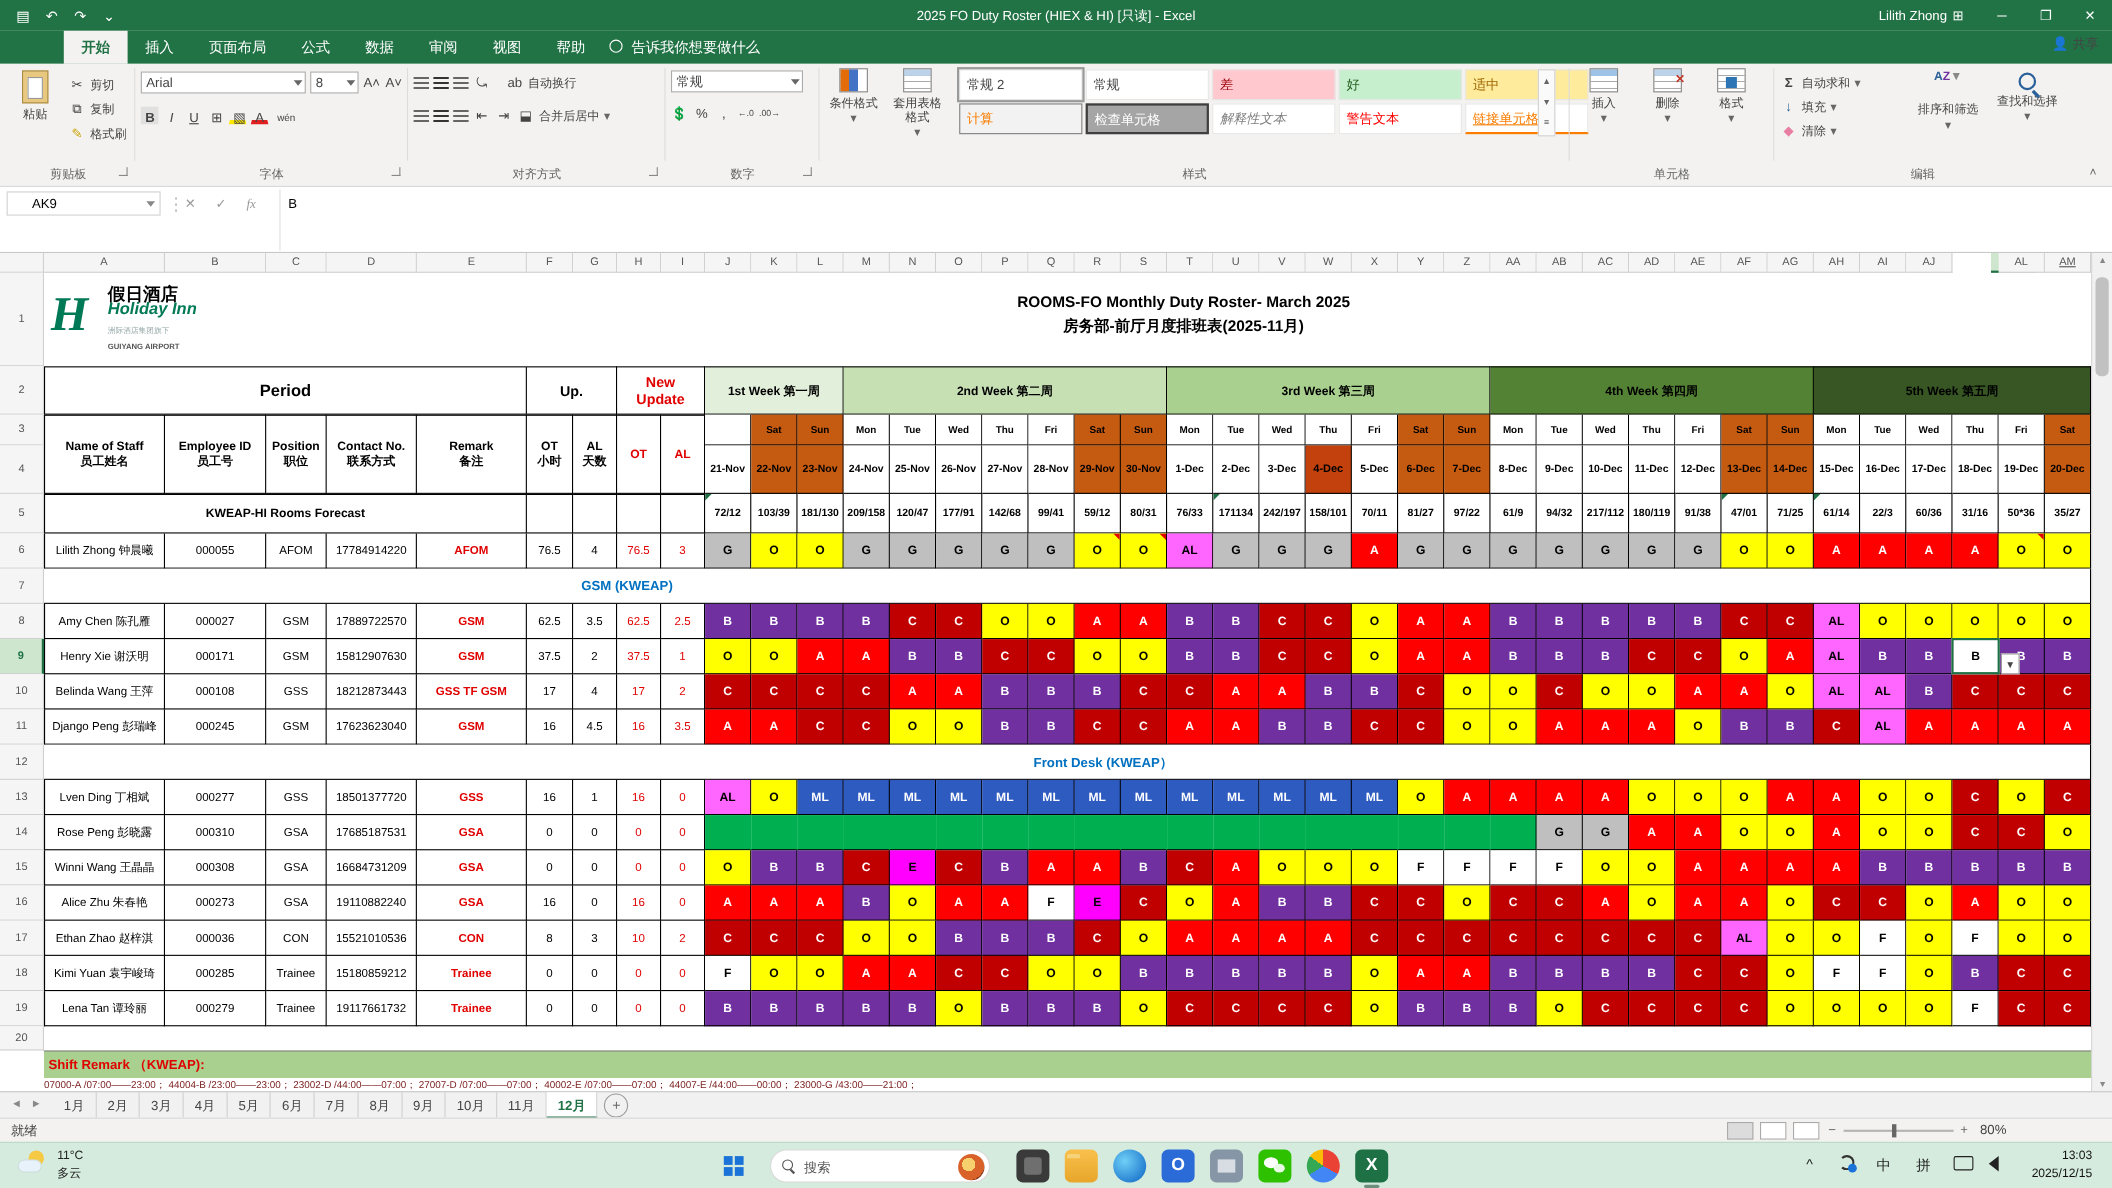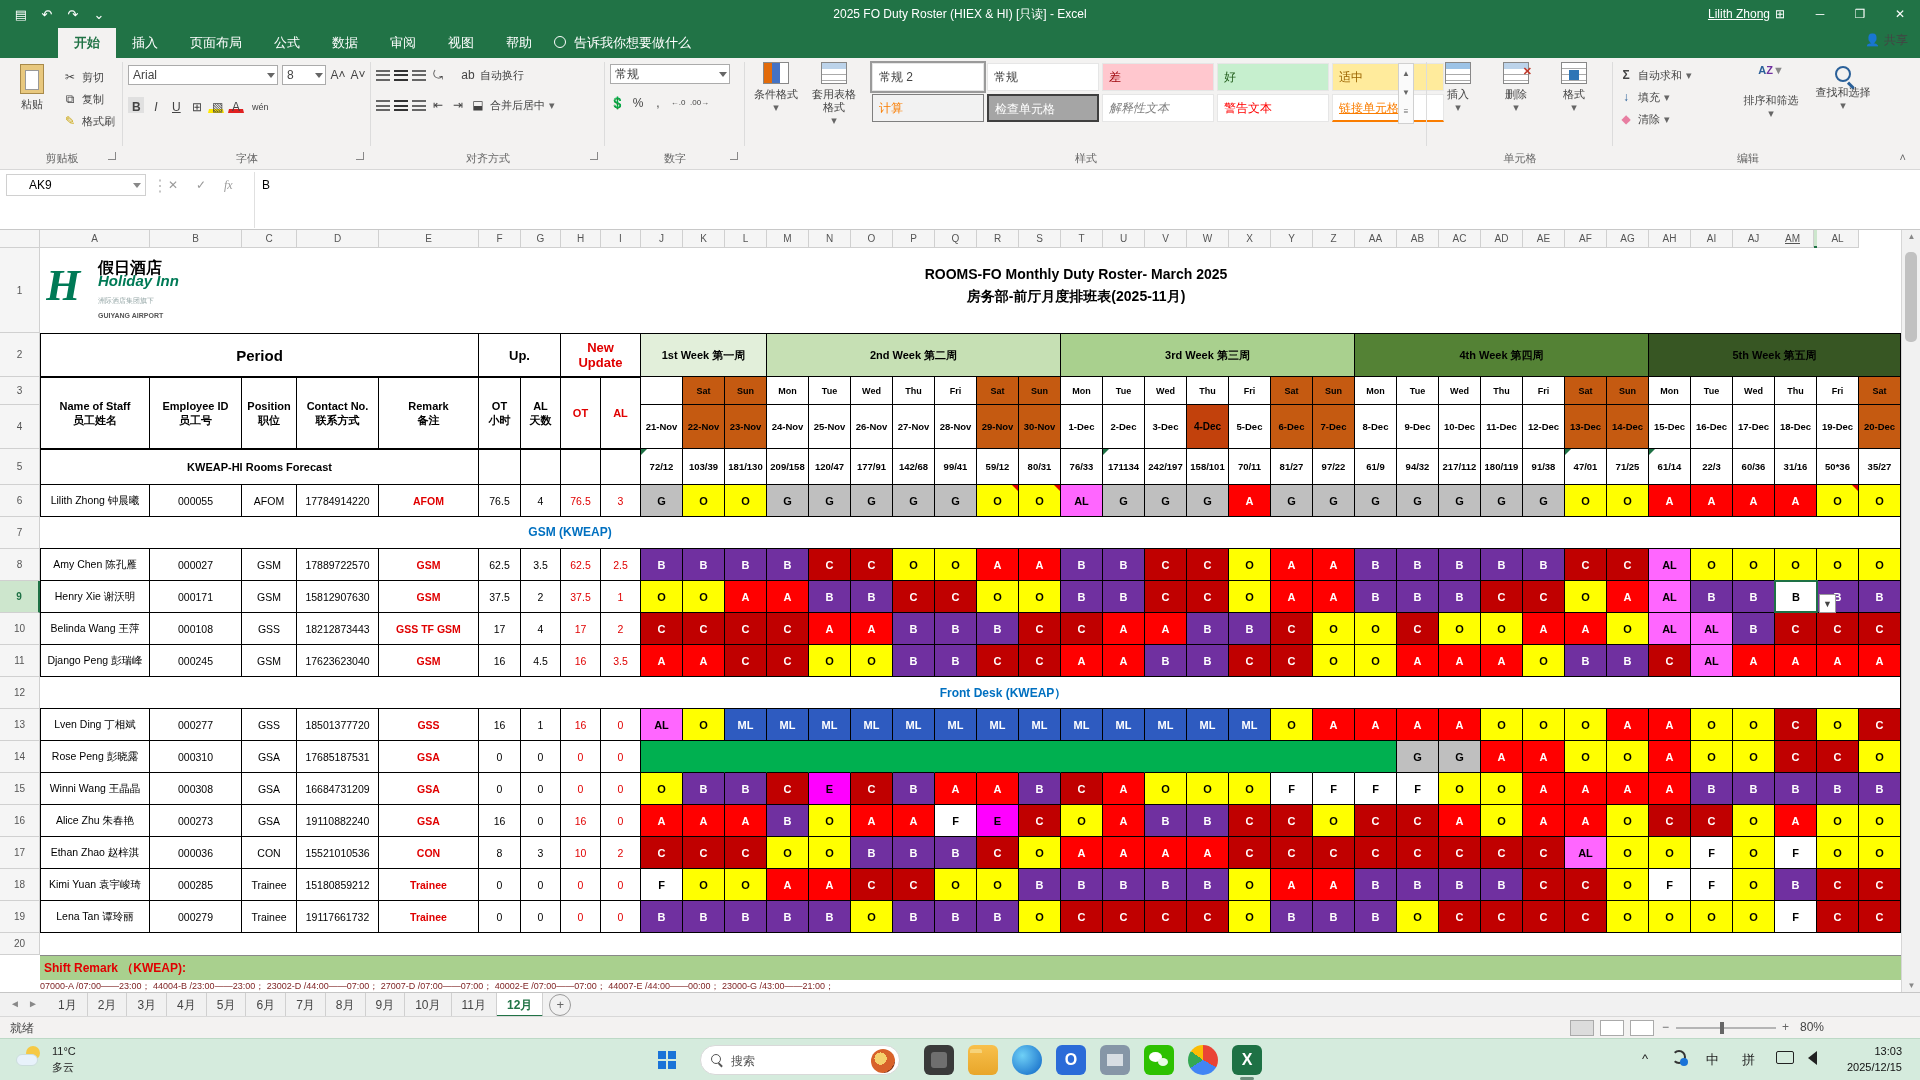--- a/index.html
+++ b/index.html
@@ -2,21 +2,21 @@
 <html><head>
 <meta charset="utf-8">
 <style>
   * { margin:0; padding:0; box-sizing:border-box; }
   html,body { width:1920px; height:1080px; overflow:hidden; font-family:"Liberation Sans",sans-serif; background:#fff; }
   
   #titlebar { position:absolute; left:0; top:0; width:1920px; height:28px; background:#217346; color:#fff; }
   #titlebar .qa { position:absolute; top:0; height:28px; display:flex; align-items:center; color:#fff; font-size:13px; }
   .qabtn { width:26px; text-align:center; cursor:default; }
   #title-text { position:absolute; left:0; right:0; top:0; height:28px; text-align:center; line-height:28px; font-size:12px; color:#fff; }
-  #user-name { position:absolute; right:150px; top:0; height:28px; line-height:28px; font-size:12px;text-decoration:underline; }
+  #user-name { position:absolute; right:150px; top:0; height:28px; line-height:28px; font-size:12px; }
   .winbtn { position:absolute; top:0; width:40px; height:28px; line-height:28px; text-align:center; font-size:12px; }
   
   #tabrow { position:absolute; left:0; top:28px; width:1920px; height:30px; background:#217346; }
   .rtab { float:left; height:30px; line-height:30px; padding:0 16px; color:#fff; font-size:13px; }
   .rtab.file { background:#185A34;margin-top:37px; }
   .rtab.active { background:#f3f2f1; color:#217346; font-weight:bold; }
   #tellme { float:left; height:30px; line-height:30px; color:#fff; font-size:13px; padding-left:26px; position:relative; }
   #tellme .bulb { position:absolute; left:6px; top:8px; width:12px; height:12px; border:1.5px solid #fff; border-radius:50%; }
   #share { position:absolute; right:12px; top:32px; color:#444; font-size:12px; }
   
@@ -342,21 +342,21 @@
     <div class="cl hdrcell" style="left: 1439px; top: 0px; width: 42px; height: 18px; line-height: 18px; font-size: 10px;">AC</div>
     <div class="cl hdrcell" style="left: 1481px; top: 0px; width: 42px; height: 18px; line-height: 18px; font-size: 10px;">AD</div>
     <div class="cl hdrcell" style="left: 1523px; top: 0px; width: 42px; height: 18px; line-height: 18px; font-size: 10px;">AE</div>
     <div class="cl hdrcell" style="left: 1565px; top: 0px; width: 42px; height: 18px; line-height: 18px; font-size: 10px;">AF</div>
     <div class="cl hdrcell" style="left: 1607px; top: 0px; width: 42px; height: 18px; line-height: 18px; font-size: 10px;">AG</div>
     <div class="cl hdrcell" style="left: 1649px; top: 0px; width: 42px; height: 18px; line-height: 18px; font-size: 10px;">AH</div>
     <div class="cl hdrcell" style="left: 1691px; top: 0px; width: 42px; height: 18px; line-height: 18px; font-size: 10px;">AI</div>
     <div class="cl hdrcell" style="left: 1733px; top: 0px; width: 42px; height: 18px; line-height: 18px; font-size: 10px;">AJ</div>
     <div class="cl hdrcell hdrsel" style="left: 1810px; top: 0px; width: 42px; height: 18px; line-height: 18px; font-size: 10px; border-bottom: 2px solid rgb(30, 113, 69);">AK</div>
     <div class="cl hdrcell" style="left: 1817px; top: 0px; width: 42px; height: 18px; line-height: 18px; font-size: 10px;">AL</div>
-    <div class="cl hdrcell" style="left: 1772px; top: 0px; width: 42px; height: 18px; line-height: 18px; font-size: 10px; text-decoration: underline;">AM</div>
+    <div class="cl hdrcell" style="left: 1859px; top: 0px; width: 42px; height: 18px; line-height: 18px; font-size: 10px; text-decoration: underline;">AM</div>
     <div class="cl hdrcell" style="left: 0px; top: 18px; width: 40px; height: 85px; line-height: 85px; font-size: 10px;">1</div>
     <div class="cl hdrcell" style="left: 0px; top: 103px; width: 40px; height: 44px; line-height: 44px; font-size: 10px;">2</div>
     <div class="cl hdrcell" style="left: 0px; top: 147px; width: 40px; height: 28px; line-height: 28px; font-size: 10px;">3</div>
     <div class="cl hdrcell" style="left: 0px; top: 175px; width: 40px; height: 44px; line-height: 44px; font-size: 10px;">4</div>
     <div class="cl hdrcell" style="left: 0px; top: 219px; width: 40px; height: 36px; line-height: 36px; font-size: 10px;">5</div>
     <div class="cl hdrcell" style="left: 0px; top: 255px; width: 40px; height: 32px; line-height: 32px; font-size: 10px;">6</div>
     <div class="cl hdrcell" style="left: 0px; top: 287px; width: 40px; height: 32px; line-height: 32px; font-size: 10px;">7</div>
     <div class="cl hdrcell" style="left: 0px; top: 319px; width: 40px; height: 32px; line-height: 32px; font-size: 10px;">8</div>
     <div class="cl hdrcell hdrsel" style="left: 0px; top: 351px; width: 40px; height: 32px; line-height: 32px; font-size: 10px; border-right: 2px solid rgb(30, 113, 69);">9</div>
     <div class="cl hdrcell" style="left: 0px; top: 383px; width: 40px; height: 32px; line-height: 32px; font-size: 10px;">10</div>

